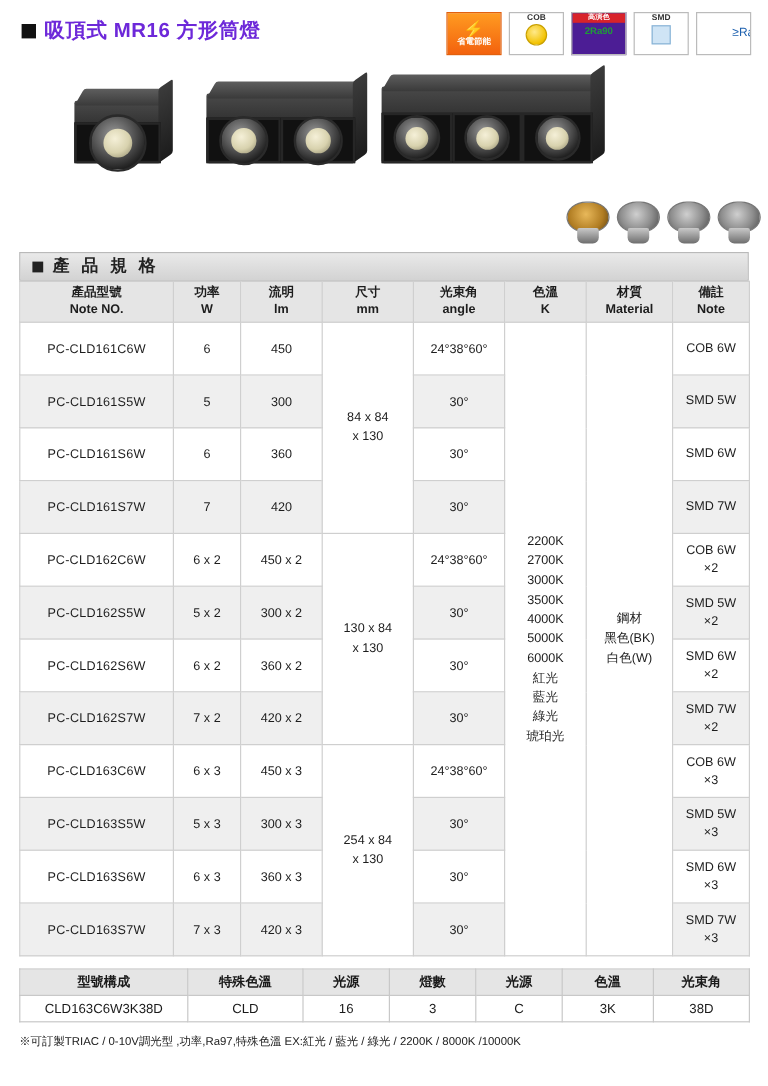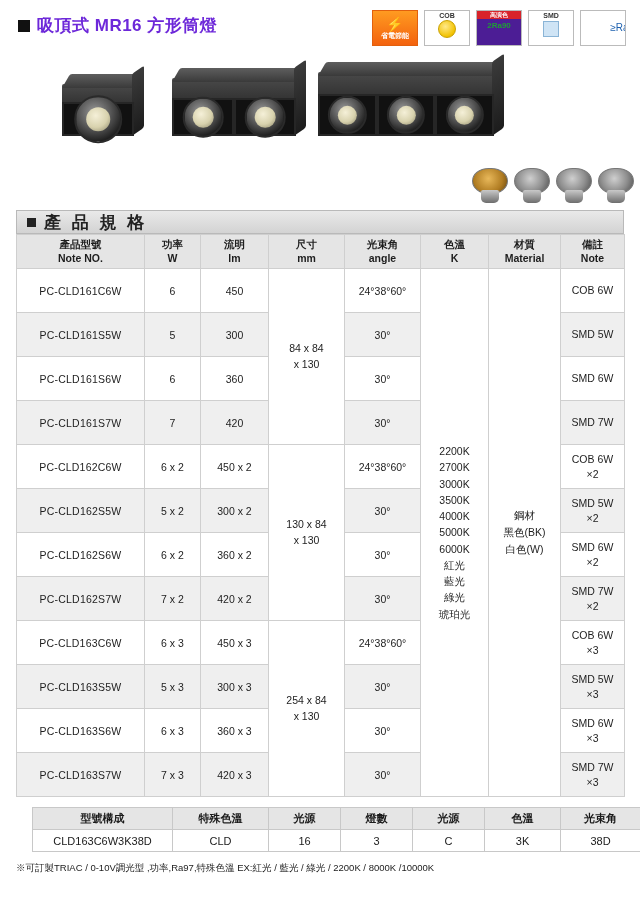--- a/index.html
+++ b/index.html
@@ -130,21 +130,21 @@
 
   
   .spec-band {
     margin: 26px 16px 0 16px;
     height: 24px;
     background: linear-gradient(180deg,#e9e9e9,#d3d3d3);
     border:1px solid #b9b9b9;
     display:flex; align-items:center; padding-left:10px; gap:8px;
   }
   .spec-band .mark { width:9px; height:9px; background:#222; }
-  .spec-band .label { font-size:17px; font-weight:bold; letter-spacing:3px; color:#222; }
+  .spec-band .label { font-size:14px; font-weight:bold; letter-spacing:3px; color:#222; }
 
   
   table.spec {
     margin: 0 16px; width: 608px; border-collapse: collapse;
     table-layout: fixed;
     padding-left: 36px;
   }
   table.spec th, table.spec td {
     border:1px solid #cfcfcf; text-align:center; vertical-align:middle;
     font-size:10.5px; color:#1d1d1d; padding:2px 1px;
@@ -154,21 +154,21 @@
   }
   table.spec tbody td { height:44px; }
   tr.alt td { background:#efefef; }
   td.model { font-size:11px; letter-spacing:.2px; }
   td.merge { font-size:10.5px; line-height:1.45; }
   td.cct { font-size:9.5px; line-height:1.55; }
   td.mat { font-size:10px; line-height:1.6; }
   td.note { font-size:10px; line-height:1.35; }
 
   
-  .code-wrap { margin: 10px 16px 0 32px; }
+  .code-wrap { margin: 10px 16px 0 16px; }
   table.code {
     width: 608px; border-collapse: collapse; table-layout: fixed;
   }
   table.code th, table.code td {
     border:1px solid #c8c8c8; text-align:center; font-size:11px; padding:3px 2px;
   }
   table.code thead th { background:#e5e5e5; font-weight:bold; height:22px; }
   table.code tbody td { height:22px; background:#fff; }
 
   .footnote {

